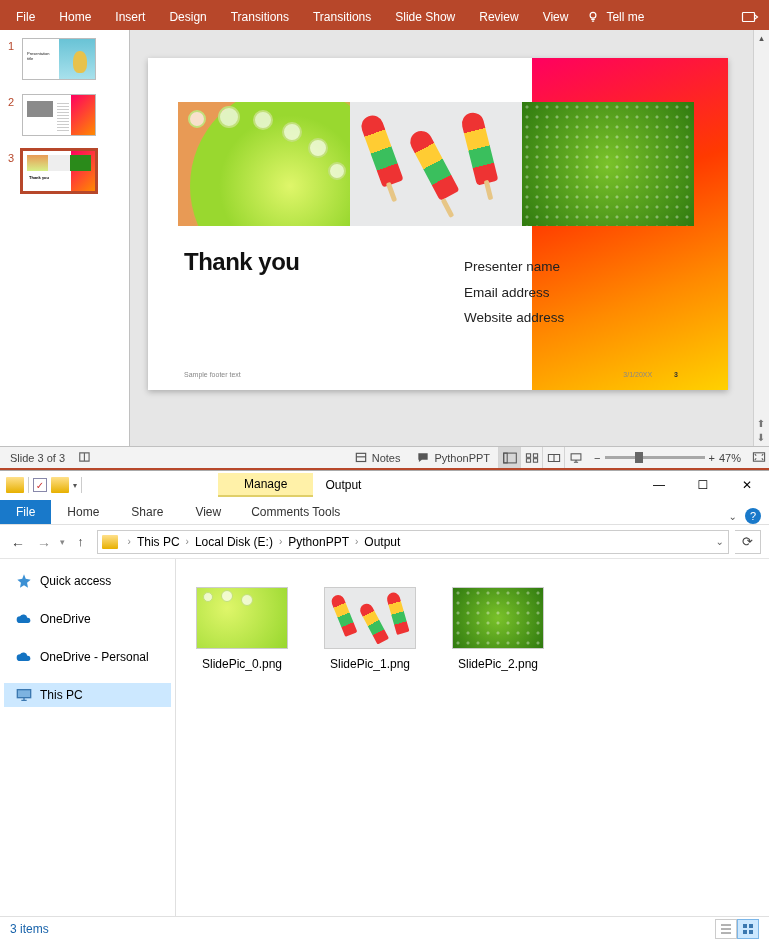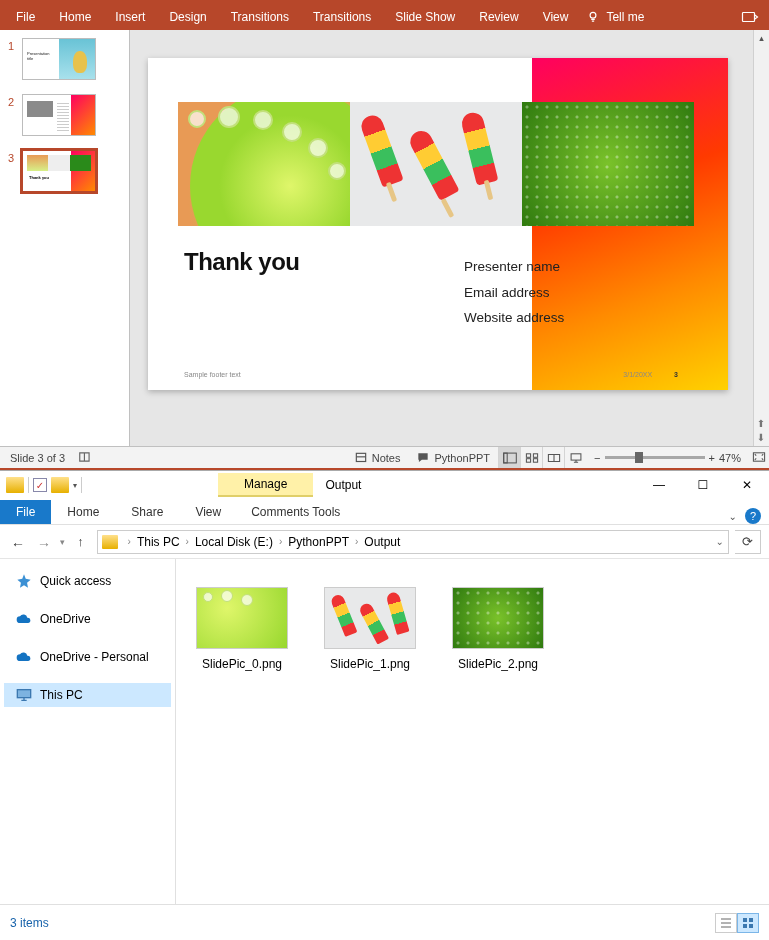--- a/index.html
+++ b/index.html
@@ -108,21 +108,21 @@
 .fe-sidebar { width: 176px; border-right: 1px solid #e0e0e0; padding: 10px 4px; font-size: 12px; }
 .fe-side-item { display: flex; align-items: center; gap: 8px; padding: 4px 12px; margin-bottom: 2px; border-radius: 0; }
 .fe-side-item.selected { background: #cce8ff; }
 .fe-side-item .ico { width: 16px; height: 16px; display: flex; align-items: center; justify-content: center; }
 .fe-side-sep { height: 12px; }
 
 .fe-content { flex: 1; padding: 28px 16px; display: flex; gap: 28px; align-items: flex-start; }
 .fe-file { width: 100px; text-align: center; font-size: 12px; }
 .fe-file .thumb { width: 92px; height: 62px; margin: 0 auto 8px; border: 1px solid #ccc; position: relative; overflow: hidden; }
 
-.fe-status { height: 36px; border-top: 1px solid #e0e0e0; display: flex; align-items: center; font-size: 12px; color: #1863ab; padding: 0 10px; }
+.fe-status { height: 24px; border-top: 1px solid #e0e0e0; display: flex; align-items: center; font-size: 12px; color: #1863ab; padding: 0 10px; }
 .fe-status .right { margin-left: auto; display: flex; gap: 0; }
 .fe-status .vbtn { width: 22px; height: 20px; border: 1px solid #ccc; display: flex; align-items: center; justify-content: center; }
 .fe-status .vbtn.active { background: #cce8ff; border-color: #7bb6e8; }
 
 svg.ico-svg { width: 14px; height: 14px; }
 </style>
 </head>
 <body>
 
 <div class="pp-window">

